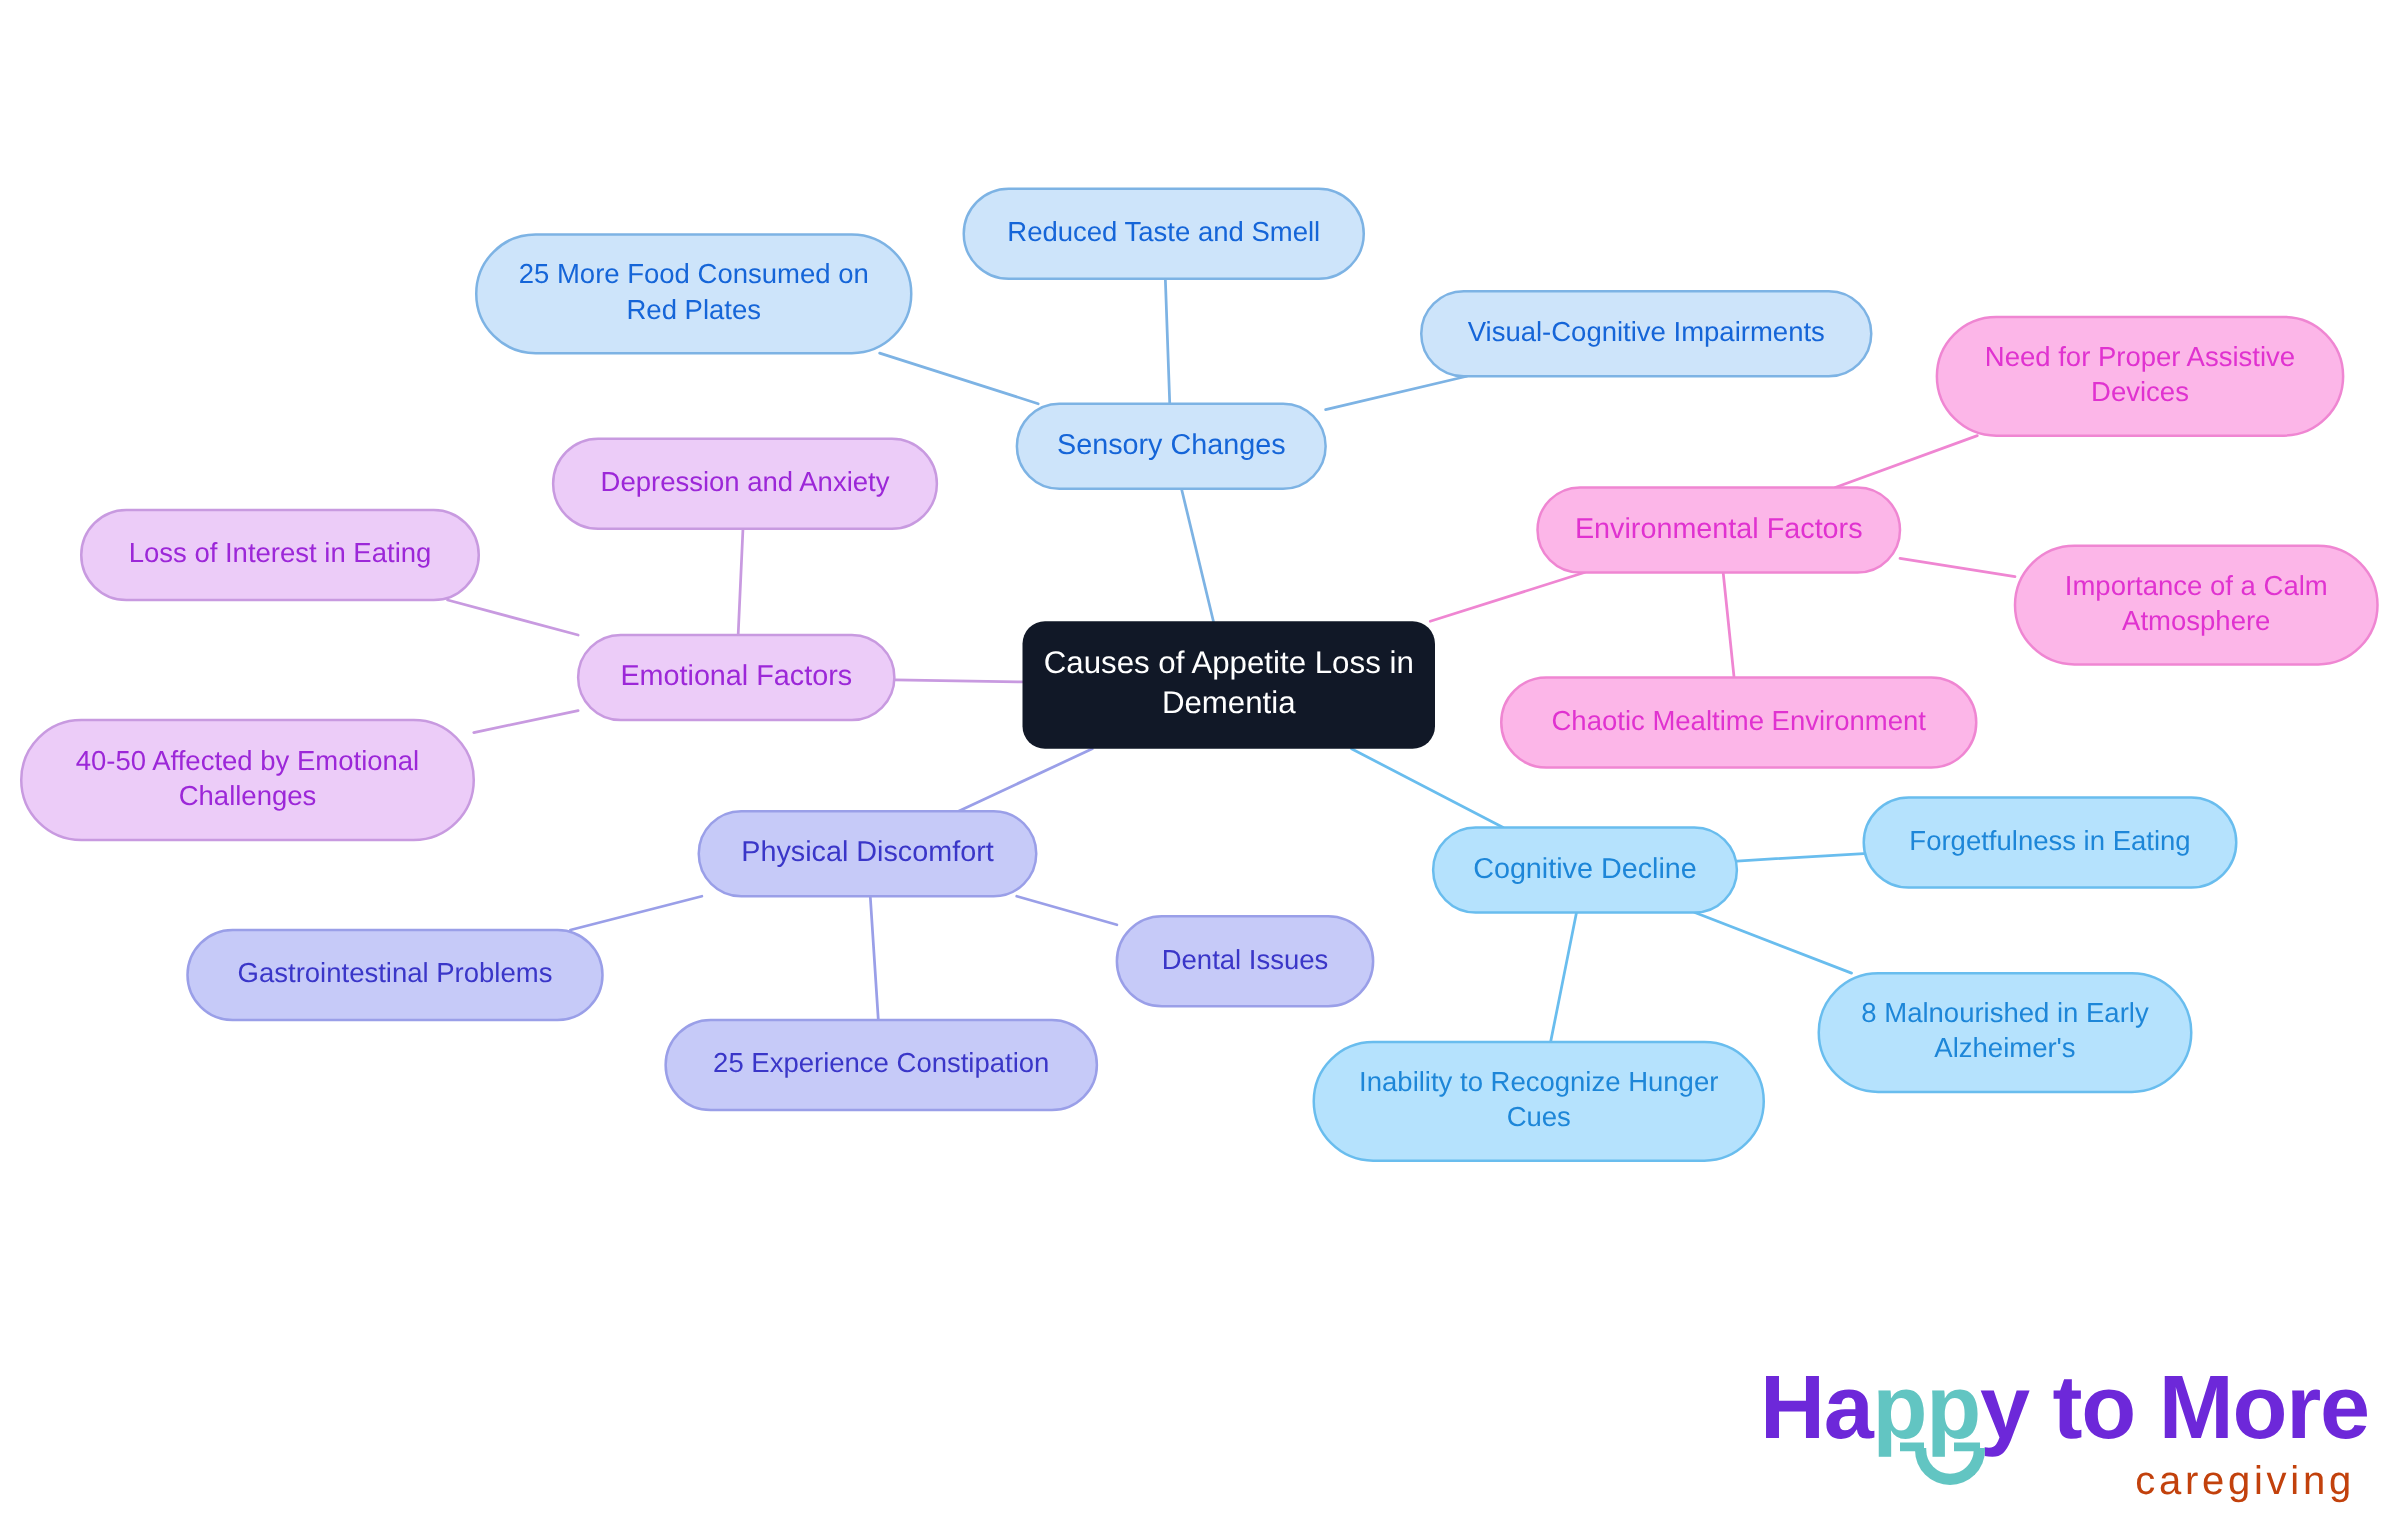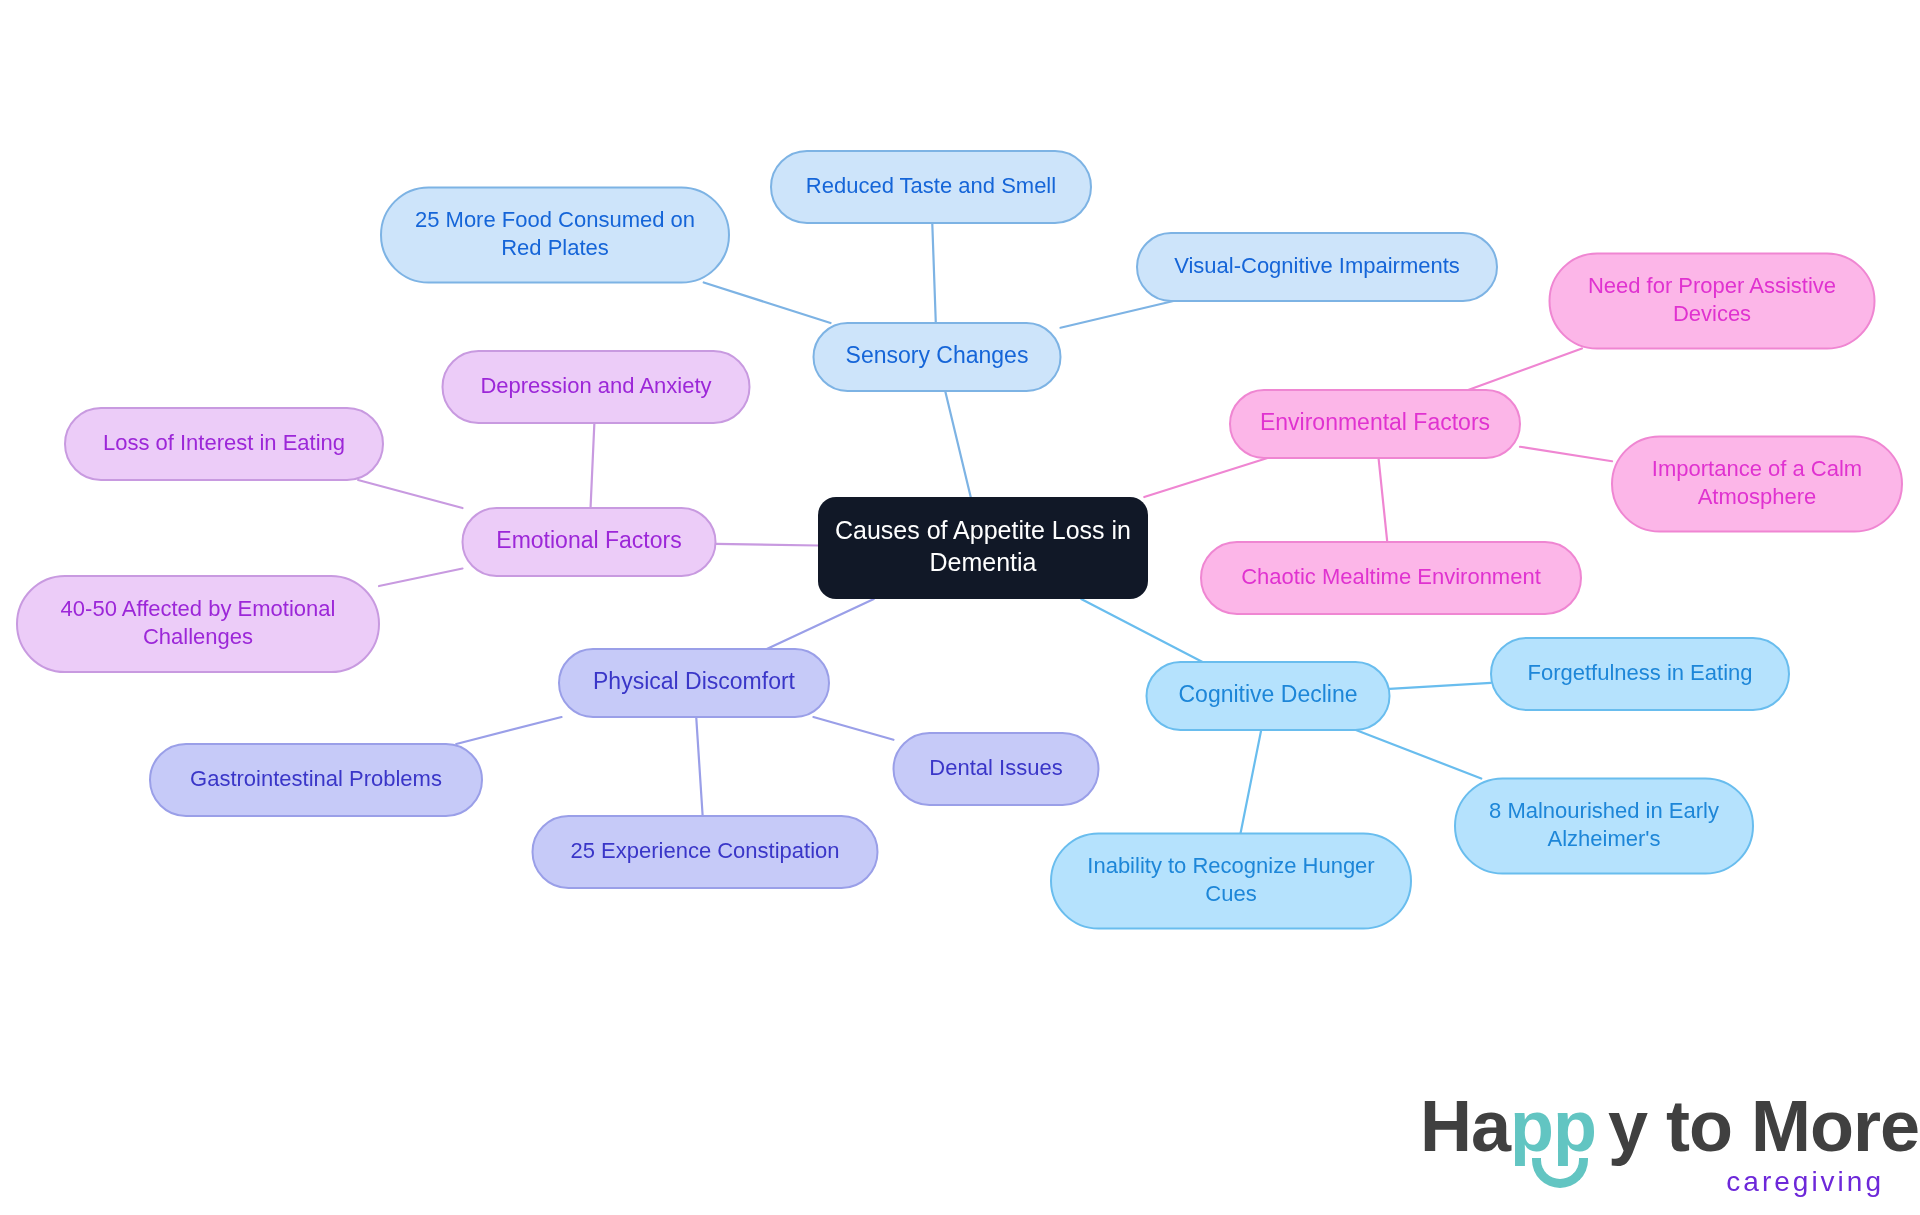--- a/index.html
+++ b/index.html
@@ -61,41 +61,41 @@
     font-family: "Liberation Sans", sans-serif;
     font-weight: bold;
     font-size: 72px;
     letter-spacing: -1px;
     line-height: 1;
     white-space: nowrap;
     position: absolute;
     left: 0;
     top: 0;
   }
-  .logo-coral { color: #404040; margin-left: 12px; }
-  .logo-teal  { color: #62c5c2; }
+  .logo-coral { color: #6d28d9; }
+  .logo-teal  { color: #62c5c2; text-decoration: underline; }
   .logo-smile {
     position: absolute;
     left: 124px;
     top: 68px;
     width: 56px;
     height: 30px;
     border: 9px solid #62c5c2;
     border-top: none;
     border-radius: 0 0 60px 60px;
     box-sizing: border-box;
   }
   .logo-sub {
     position: absolute;
     right: 4px;
     top: 76px;
     font-family: "Liberation Sans", sans-serif;
-    font-size: 28px;
+    font-size: 32px;
     letter-spacing: 3px;
-    color: #6d28d9;
+    color: #c2410c;
     white-space: nowrap;
   }
 </style>
 </head>
 <body>
 
 <svg id="mindmap-canvas" viewBox="0 0 1920 1215">
   <g id="edges-layer">
       <line x1="970.717277486911" y1="497" x2="945.1884816753927" y2="391" stroke="#7db3e4" class="edge"></line>
       <line x1="935.8" y1="323" x2="932.2705882352941" y2="223" stroke="#7db3e4" class="edge"></line>

